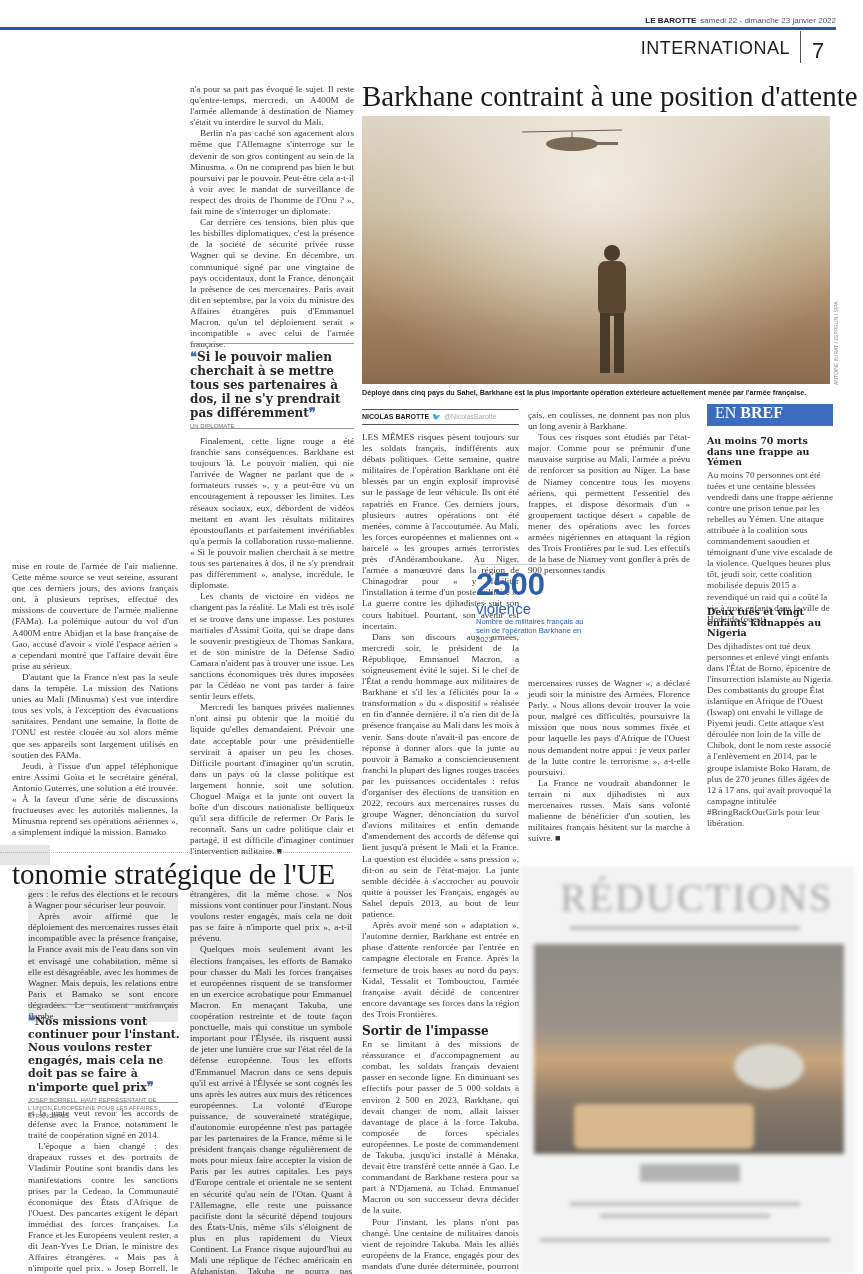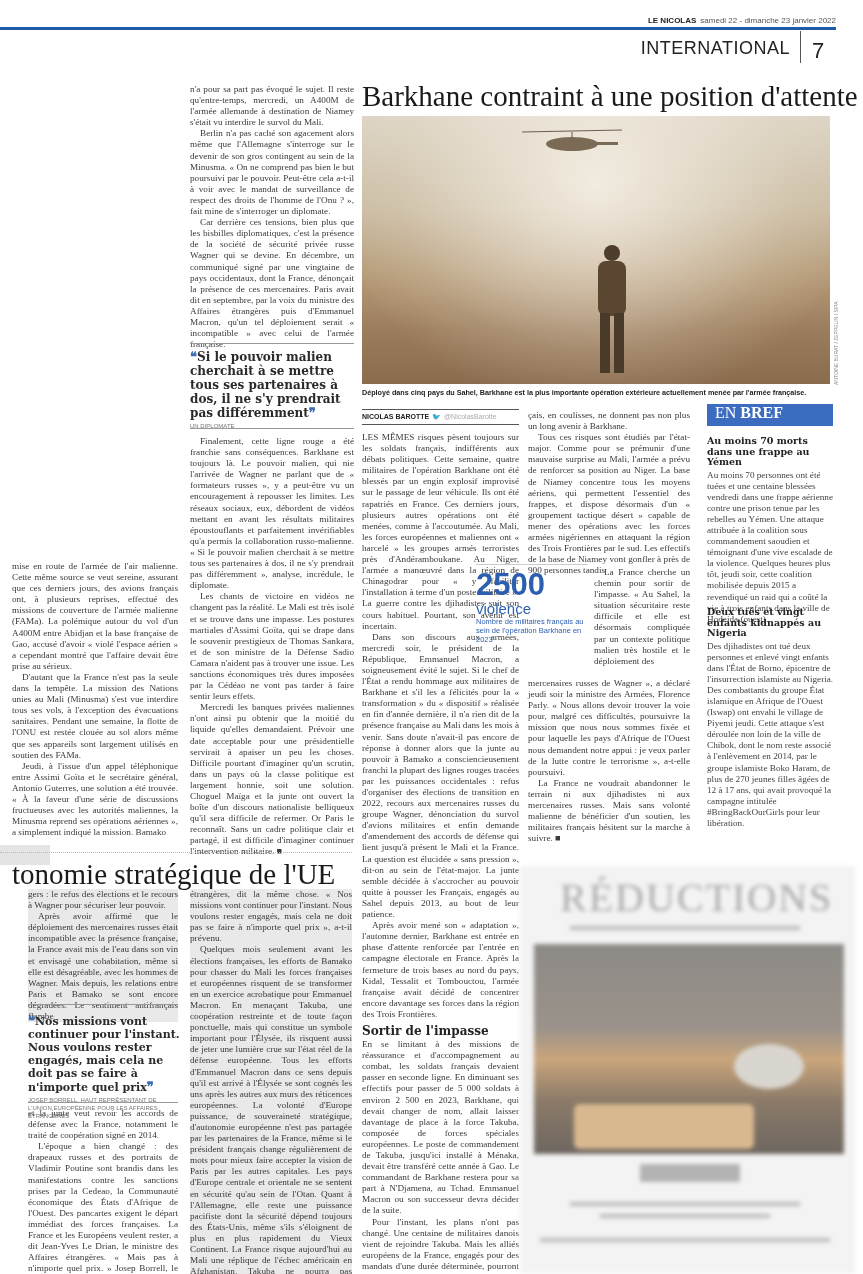--- a/index.html
+++ b/index.html
@@ -44,21 +44,21 @@
 .ad .title{position:absolute;left:40px;top:8px;font-family:"Liberation Serif",serif;font-size:40px;color:#aaa;letter-spacing:2px}
 .ad .img{position:absolute;left:14px;top:78px;width:310px;height:210px;background:linear-gradient(180deg,#8d8a86 0%,#9b938b 40%,#c9a57b 55%,#8b7a69 75%,#6e6760 100%)}
 .ad .sofa{position:absolute;left:40px;top:160px;width:180px;height:45px;background:#d8b88f;border-radius:6px}
 .ad .lamp{position:absolute;left:200px;top:100px;width:70px;height:45px;background:#d9d6cf;border-radius:50%}
 .ad .logo{position:absolute;left:120px;top:298px;width:100px;height:18px;background:#888;opacity:.6}
 .ad .txt{position:absolute;left:50px;width:230px;height:4px;background:#bbb}
 </style>
 </head>
 <body>
 
-<div class="abs masthead"><b>LE NICOLAS</b><span>samedi 22 - dimanche 23 janvier 2022</span></div>
+<div class="abs masthead"><b>LE BAROTTE</b><span>samedi 22 - dimanche 23 janvier 2022</span></div>
 <div class="abs topline"></div>
 <div class="abs section">INTERNATIONAL</div>
 <div class="abs vsep"></div>
 <div class="abs pagenum">7</div>
 
 <div class="abs col" style="left:12px;top:561px;width:166px">
   <p class="ni">mise en route de l'armée de l'air malienne. Cette même source se veut sereine, assurant que ces derniers jours, des avions français ont, à plusieurs reprises, effectué des missions de couverture de l'armée malienne (FAMa). La polémique autour du vol d'un A400M entre Abidjan et la base française de Gao, accusé d'avoir « violé l'espace aérien » a cependant montré que l'affaire devait être prise au sérieux.</p>
   <p>D'autant que la France n'est pas la seule dans la tempête. La mission des Nations unies au Mali (Minusma) s'est vue interdire tous ses vols, à l'exception des évacuations sanitaires. Pendant une semaine, la flotte de l'ONU est restée clouée au sol alors même que ses appareils sont largement utilisés en soutien des FAMa.</p>
   <p>Jeudi, à l'issue d'un appel téléphonique entre Assimi Goïta et le secrétaire général, Antonio Guterres, une solution a été trouvée. « À la faveur d'une série de discussions fructueuses avec les autorités maliennes, la Minusma reprend ses opérations aériennes », a simplement indiqué la mission. Bamako</p>
 </div>
@@ -109,21 +109,20 @@
   <div class="subhead">Sortir de l'impasse</div>
   <p class="ni">En se limitant à des missions de réassurance et d'accompagnement au combat, les soldats français devaient passer en seconde ligne. En diminuant ses effectifs pour passer de 5 000 soldats à environ 2 500 en 2023, Barkhane, qui devait changer de nom, allait laisser davantage de place à la force Takuba, composée de forces spéciales européennes. Le poste de commandement de Takuba, jusqu'ici installé à Ménaka, devait être transféré cette année à Gao. Le commandant de Barkhane restera pour sa part à N'Djamena, au Tchad. Emmanuel Macron ou son successeur devra décider de la suite.</p>
   <p>Pour l'instant, les plans n'ont pas changé. Une centaine de militaires danois vient de rejoindre Takuba. Mais les alliés européens de la France, engagés pour des mandats d'une durée déterminée, pourront facilement rebrousser chemin si la situation politique devient intenable : la mission danoise est d'ores et déjà prévue pour s'achever en 2023. Les capitales européennes ne cachent pas leurs interrogations. Les militaires fran-</p>
 </div>
 
 <div class="abs col" style="left:528px;top:410px;width:162px">
   <p class="ni">çais, en coulisses, ne donnent pas non plus un long avenir à Barkhane.</p>
   <p>Tous ces risques sont étudiés par l'état-major. Comme pour se prémunir d'une mauvaise surprise au Mali, l'armée a prévu de renforcer sa position au Niger. La base de Niamey concentre tous les moyens aériens, qui permettent l'essentiel des frappes, et dispose désormais d'un « groupement tactique désert » capable de mener des opérations avec les forces armées nigériennes en attaquant la région des Trois Frontières par le sud. Les effectifs de la base de Niamey vont gonfler à près de 900 personnes tandis</p>
 </div>
 <div class="abs col" style="left:594px;top:567px;width:96px">
-  <p>La France cherche un chemin pour sortir de l'impasse. « Au Sahel, la situation sécuritaire reste difficile et elle est désormais compliquée par un contexte politique malien très hostile et le déploiement des</p>
 </div>
 <div class="abs col" style="left:528px;top:678px;width:162px">
   <p class="ni">mercenaires russes de Wagner », a déclaré jeudi soir la ministre des Armées, Florence Parly. « Nous allons devoir trouver la voie pour, malgré ces difficultés, poursuivre la mission que nous nous sommes fixée et pour laquelle les pays d'Afrique de l'Ouest nous demandent notre appui : je veux parler de la lutte contre le terrorisme », a-t-elle poursuivi.</p>
   <p>La France ne voudrait abandonner le terrain ni aux djihadistes ni aux mercenaires russes. Mais sans volonté malienne de bénéficier d'un soutien, les militaires français hésitent sur la marche à suivre. ■</p>
 </div>
 
 <div class="abs stat">
   <div class="topl"></div>
   <div class="num">2500</div>
   <div class="unit">violence</div>

